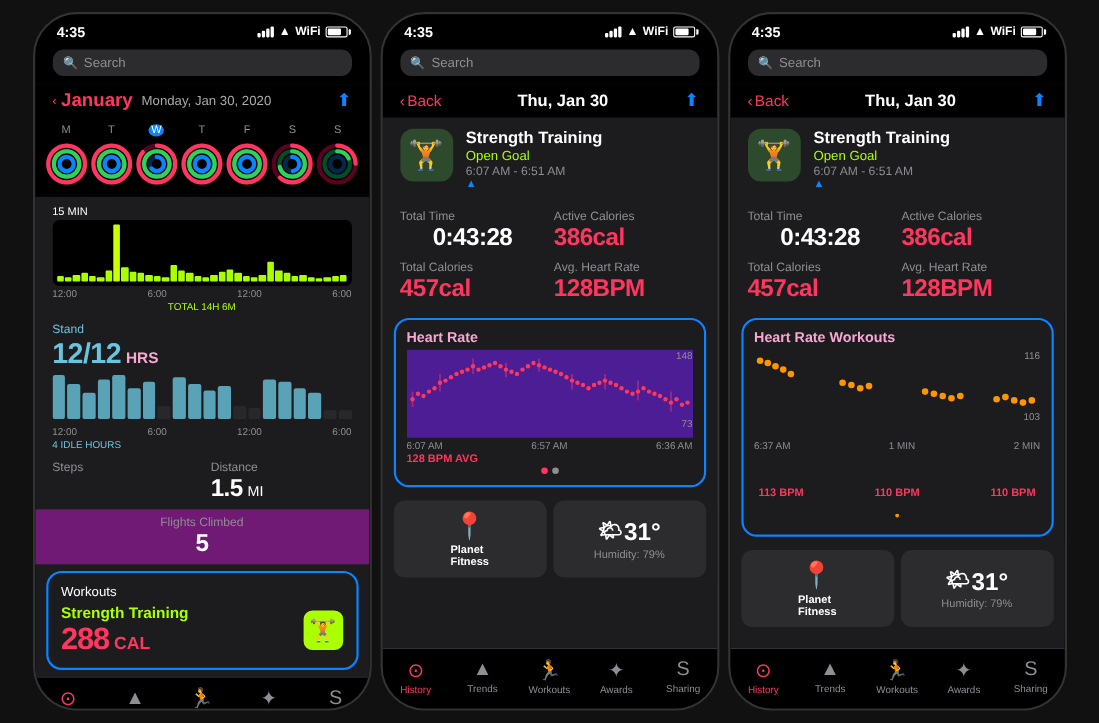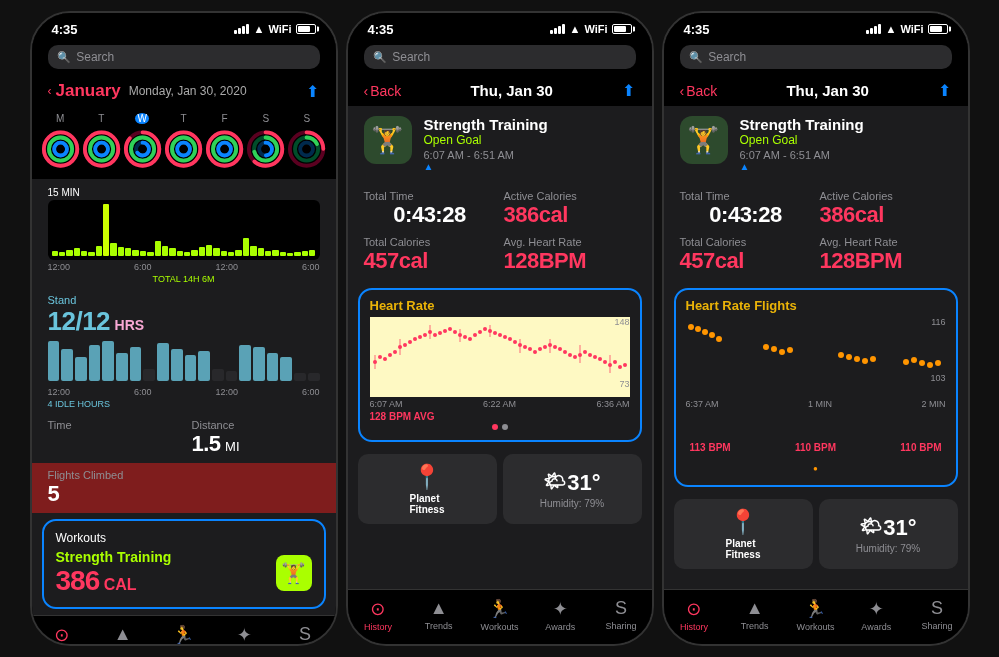--- a/index.html
+++ b/index.html
@@ -186,21 +186,22 @@
       gap: 16px;
     }
     .stat-item { flex: 1; }
     .stat-title { color: #8e8e93; font-size: 11px; }
     .stat-value { color: #fff; font-size: 22px; font-weight: 700; letter-spacing: -0.5px; }
     .stat-unit { color: #fff; font-size: 13px; font-weight: 500; }
 
     
     .flights-section {
       padding: 6px 16px;
-      background: #7f1d1d;
+      background: #701a75;
+      text-align: center;
     }
 
     
     .workouts-section {
       margin: 6px 10px;
       border: 2px solid #0a84ff;
       border-radius: 14px;
       padding: 10px 12px;
       background: #1c1c1e;
     }
@@ -298,25 +299,25 @@
     .red { color: #ff375f; }
 
     
     .chart-section {
       margin: 6px 10px;
       border: 2px solid #0a84ff;
       border-radius: 14px;
       padding: 8px 10px;
       background: #1c1c1e;
     }
-    .chart-title { color: #eab308; font-size: 13px; font-weight: 600; margin-bottom: 4px; }
+    .chart-title { color: #f9a8d4; font-size: 13px; font-weight: 600; margin-bottom: 4px; }
     .hr-chart {
       height: 80px;
       position: relative;
-      background: #fef9c3;
+      background: #4c1d95;
       overflow: hidden;
     }
     .chart-y-max { position: absolute; right: 0; top: 0; color: #8e8e93; font-size: 9px; }
     .chart-y-min { position: absolute; right: 0; bottom: 8px; color: #8e8e93; font-size: 9px; }
     .chart-x-labels { display: flex; justify-content: space-between; margin-top: 2px; }
     .chart-x-label { color: #8e8e93; font-size: 9px; }
     .chart-avg { color: #ff375f; font-size: 10px; font-weight: 600; margin-top: 2px; }
 
     
     .map-weather {
@@ -588,21 +589,21 @@
           <span class="time-label">12:00</span>
           <span class="time-label">6:00</span>
           <span class="time-label">12:00</span>
           <span class="time-label">6:00</span>
         </div>
         <div style="color:#6ac4dc;font-size:9px;">4 IDLE HOURS</div>
       </div>
 
       <div class="stats-row">
         <div class="stat-item">
-          <div class="stat-title">Time</div>
+          <div class="stat-title">Steps</div>
         </div>
         <div class="stat-item">
           <div class="stat-title">Distance</div>
           <div>
             <span class="stat-value">1.5</span>
             <span class="stat-unit">MI</span>
           </div>
         </div>
       </div>
 
@@ -610,21 +611,21 @@
         <div class="stat-title">Flights Climbed</div>
         <div class="stat-value">5</div>
       </div>
 
       <div class="workouts-section">
         <div class="workouts-title">Workouts</div>
         <div class="workout-row">
           <div>
             <div class="workout-type">Strength Training</div>
             <div>
-              <span class="workout-calories">386</span>
+              <span class="workout-calories">288</span>
               <span class="workout-cal-suffix">CAL</span>
             </div>
           </div>
           <div class="workout-icon">🏋</div>
         </div>
       </div>
 
       <div class="tab-bar">
         <div class="tab-item tab-active">
           <span class="tab-icon">⊙</span>
@@ -783,21 +784,21 @@
               <line x1="120" y1="8" x2="120" y2="20" stroke="#ff375f" stroke-width="1.5" opacity="0.5"></line>
               <line x1="150" y1="22" x2="150" y2="36" stroke="#ff375f" stroke-width="1.5" opacity="0.5"></line>
               <line x1="180" y1="22" x2="180" y2="36" stroke="#ff375f" stroke-width="1.5" opacity="0.5"></line>
               <line x1="210" y1="28" x2="210" y2="46" stroke="#ff375f" stroke-width="1.5" opacity="0.5"></line>
               <line x1="240" y1="38" x2="240" y2="56" stroke="#ff375f" stroke-width="1.5" opacity="0.5"></line>
             </g>
           </svg>
         </div>
         <div class="chart-x-labels">
           <span class="chart-x-label">6:07 AM</span>
-          <span class="chart-x-label">6:22 AM</span>
+          <span class="chart-x-label">6:57 AM</span>
           <span class="chart-x-label">6:36 AM</span>
         </div>
         <div class="chart-avg">128 BPM AVG</div>
         <div class="pagination">
           <div class="dot dot-active"></div>
           <div class="dot dot-inactive"></div>
         </div>
       </div>
 
       <div class="map-weather">
@@ -898,21 +899,21 @@
           <div class="metric-cell-title">Total Calories</div>
           <div class="metric-cell-value red">457cal</div>
         </div>
         <div class="metric-cell">
           <div class="metric-cell-title">Avg. Heart Rate</div>
           <div class="metric-cell-value red">128BPM</div>
         </div>
       </div>
 
       <div class="chart-section">
-        <div class="chart-title">Heart Rate Flights</div>
+        <div class="chart-title">Heart Rate Workouts</div>
         <div class="hrr-chart">
           <span class="chart-y-max" style="position:absolute;right:0;top:0;color:#8e8e93;font-size:9px;margin-left:44px;">116</span>
           <span class="chart-y-min" style="position:absolute;right:0;bottom:14px;color:#8e8e93;font-size:9px;">103</span>
           
           <svg width="100%" height="70" viewBox="0 0 260 70" preserveAspectRatio="none">
             <g fill="#ff9500">
 
               <circle cx="5" cy="10" r="3"></circle>
                 <circle cx="12" cy="12" r="3"></circle>
                 <circle cx="19" cy="15" r="3"></circle>

